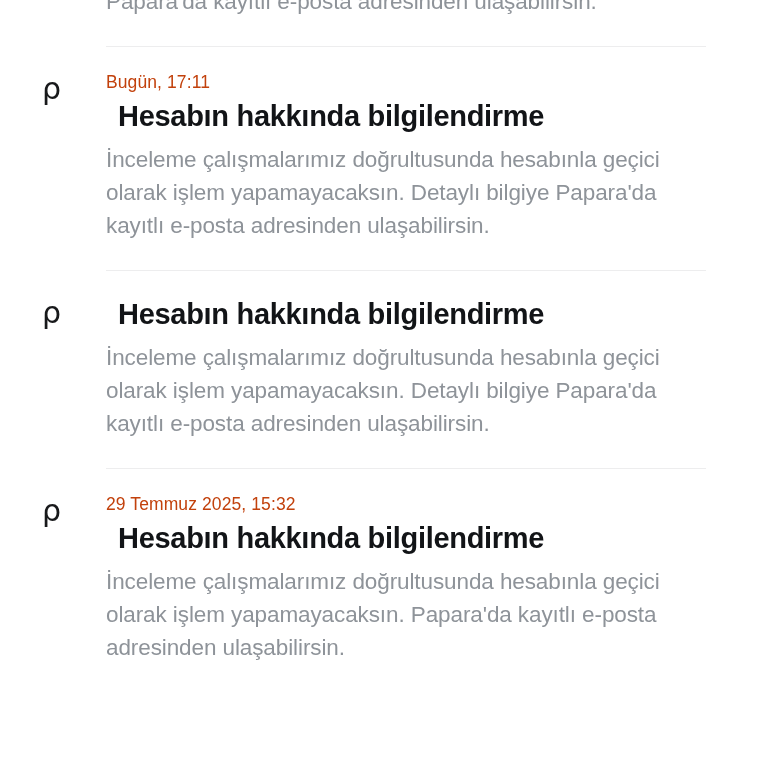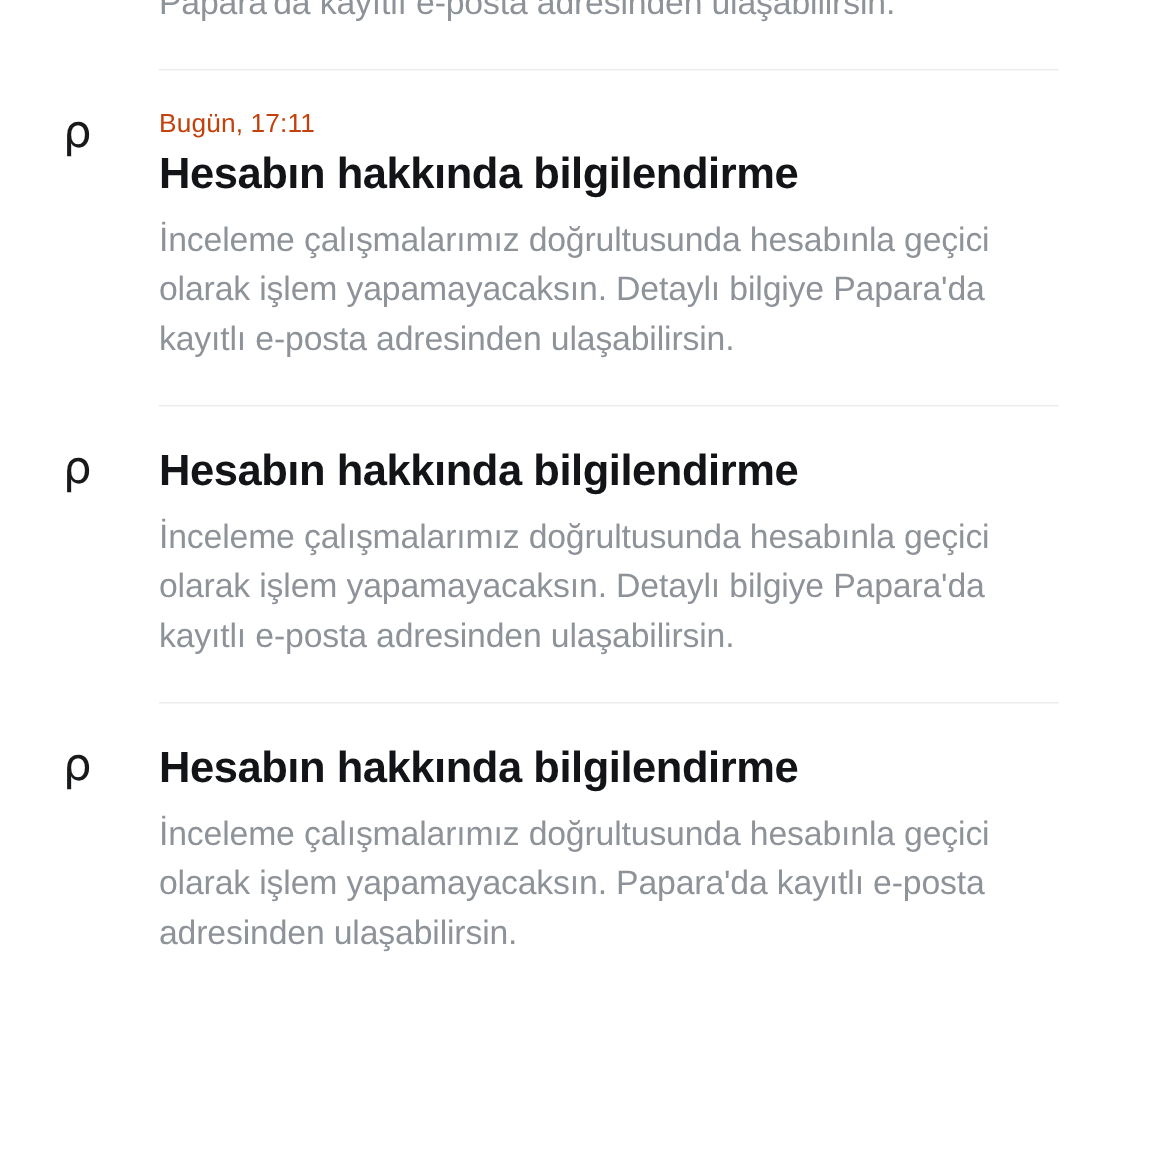--- a/index.html
+++ b/index.html
@@ -57,21 +57,21 @@
     line-height: 22px;
     margin: 0 0 4px 0;
     letter-spacing: 0.1px;
     font-weight: 400;
   }
   .title {
     font-size: 29px;
     line-height: 38px;
     font-weight: 700;
     color: #121417;
-    margin: 0 0 8px 0;
+    margin: 0 0 8px 12px;
     letter-spacing: -0.3px;
   }
   .body-text {
     font-size: 22.5px;
     line-height: 33px;
     color: #8e9399;
     margin: 0;
     letter-spacing: -0.1px;
     font-weight: 400;
   }
@@ -110,19 +110,20 @@
         <div class="brand-mark">ρ</div>
         <div class="title">Hesabın hakkında bilgilendirme</div>
         <div class="body-text">İnceleme çalışmalarımız doğrultusunda hesabınla geçici olarak işlem yapamayacaksın. Detaylı bilgiye Papara'da kayıtlı e-posta adresinden ulaşabilirsin.</div>
       </div>
       <div class="divider"></div>
     </div>
 
     <div class="notification">
       <div class="notification-inner">
         <div class="brand-mark">ρ</div>
+        <div class="timestamp">29 Temmuz 2025, 15:32</div>
         <div class="title">Hesabın hakkında bilgilendirme</div>
         <div class="body-text">İnceleme çalışmalarımız doğrultusunda hesabınla geçici olarak işlem yapamayacaksın. Papara'da kayıtlı e-posta adresinden ulaşabilirsin.</div>
       </div>
     </div>
 
   </div>
 </div>
 
 </body></html>

